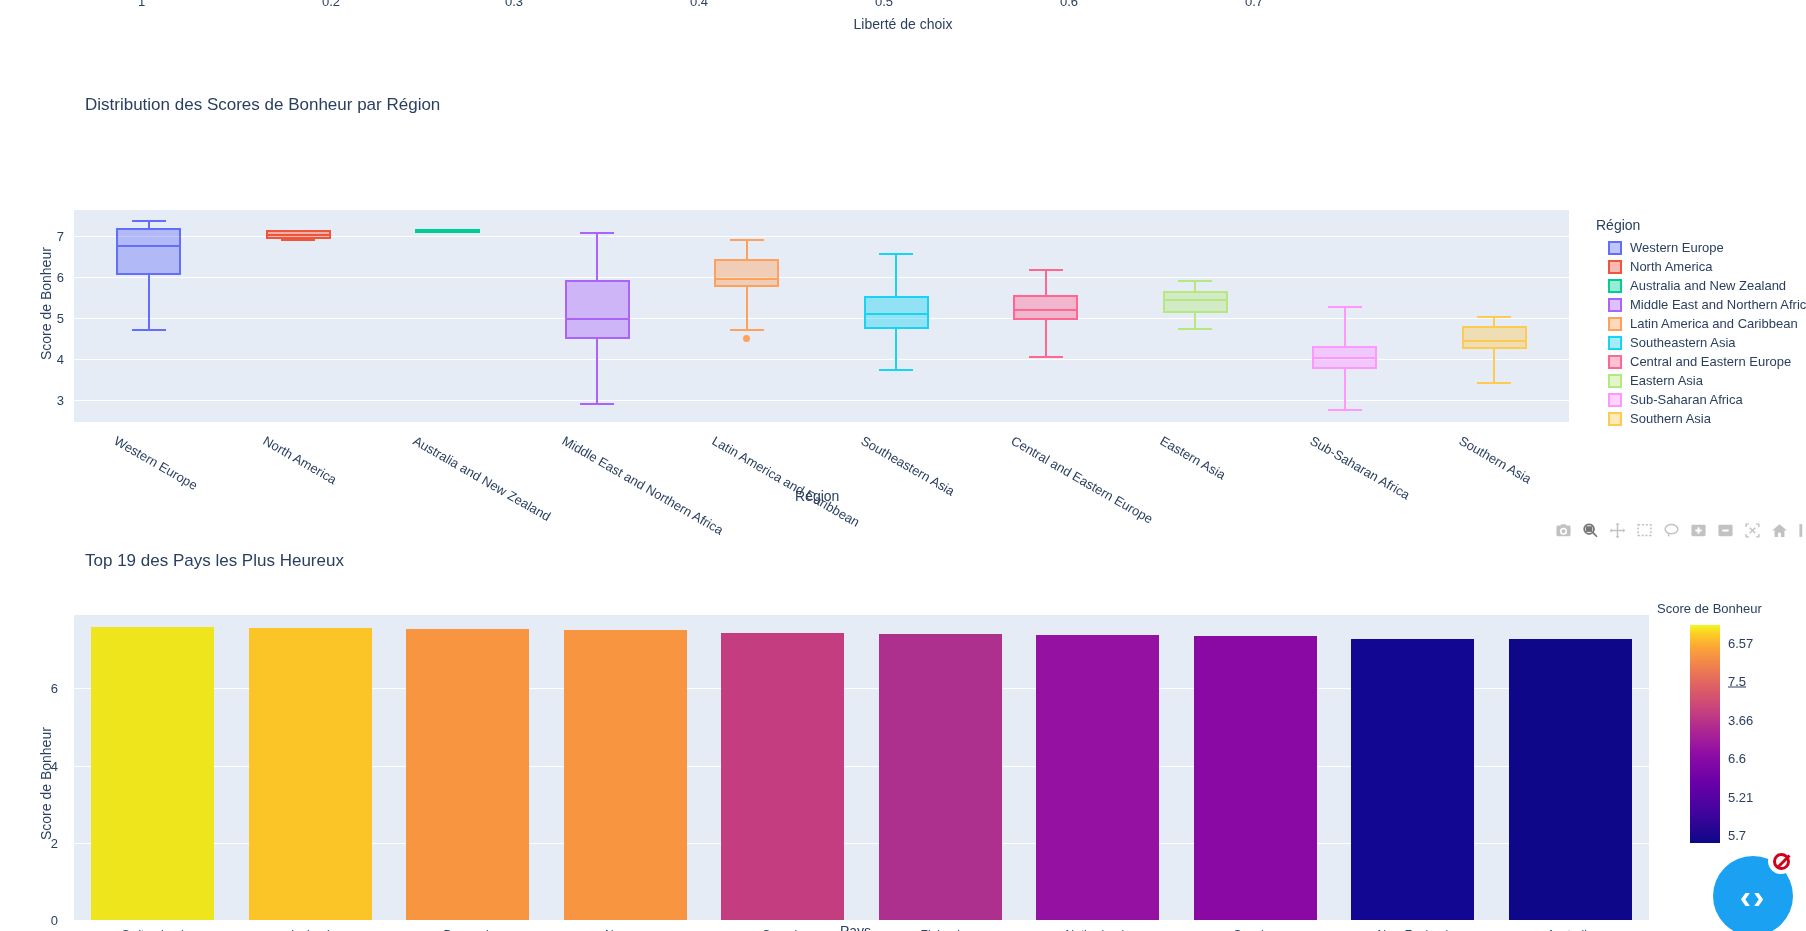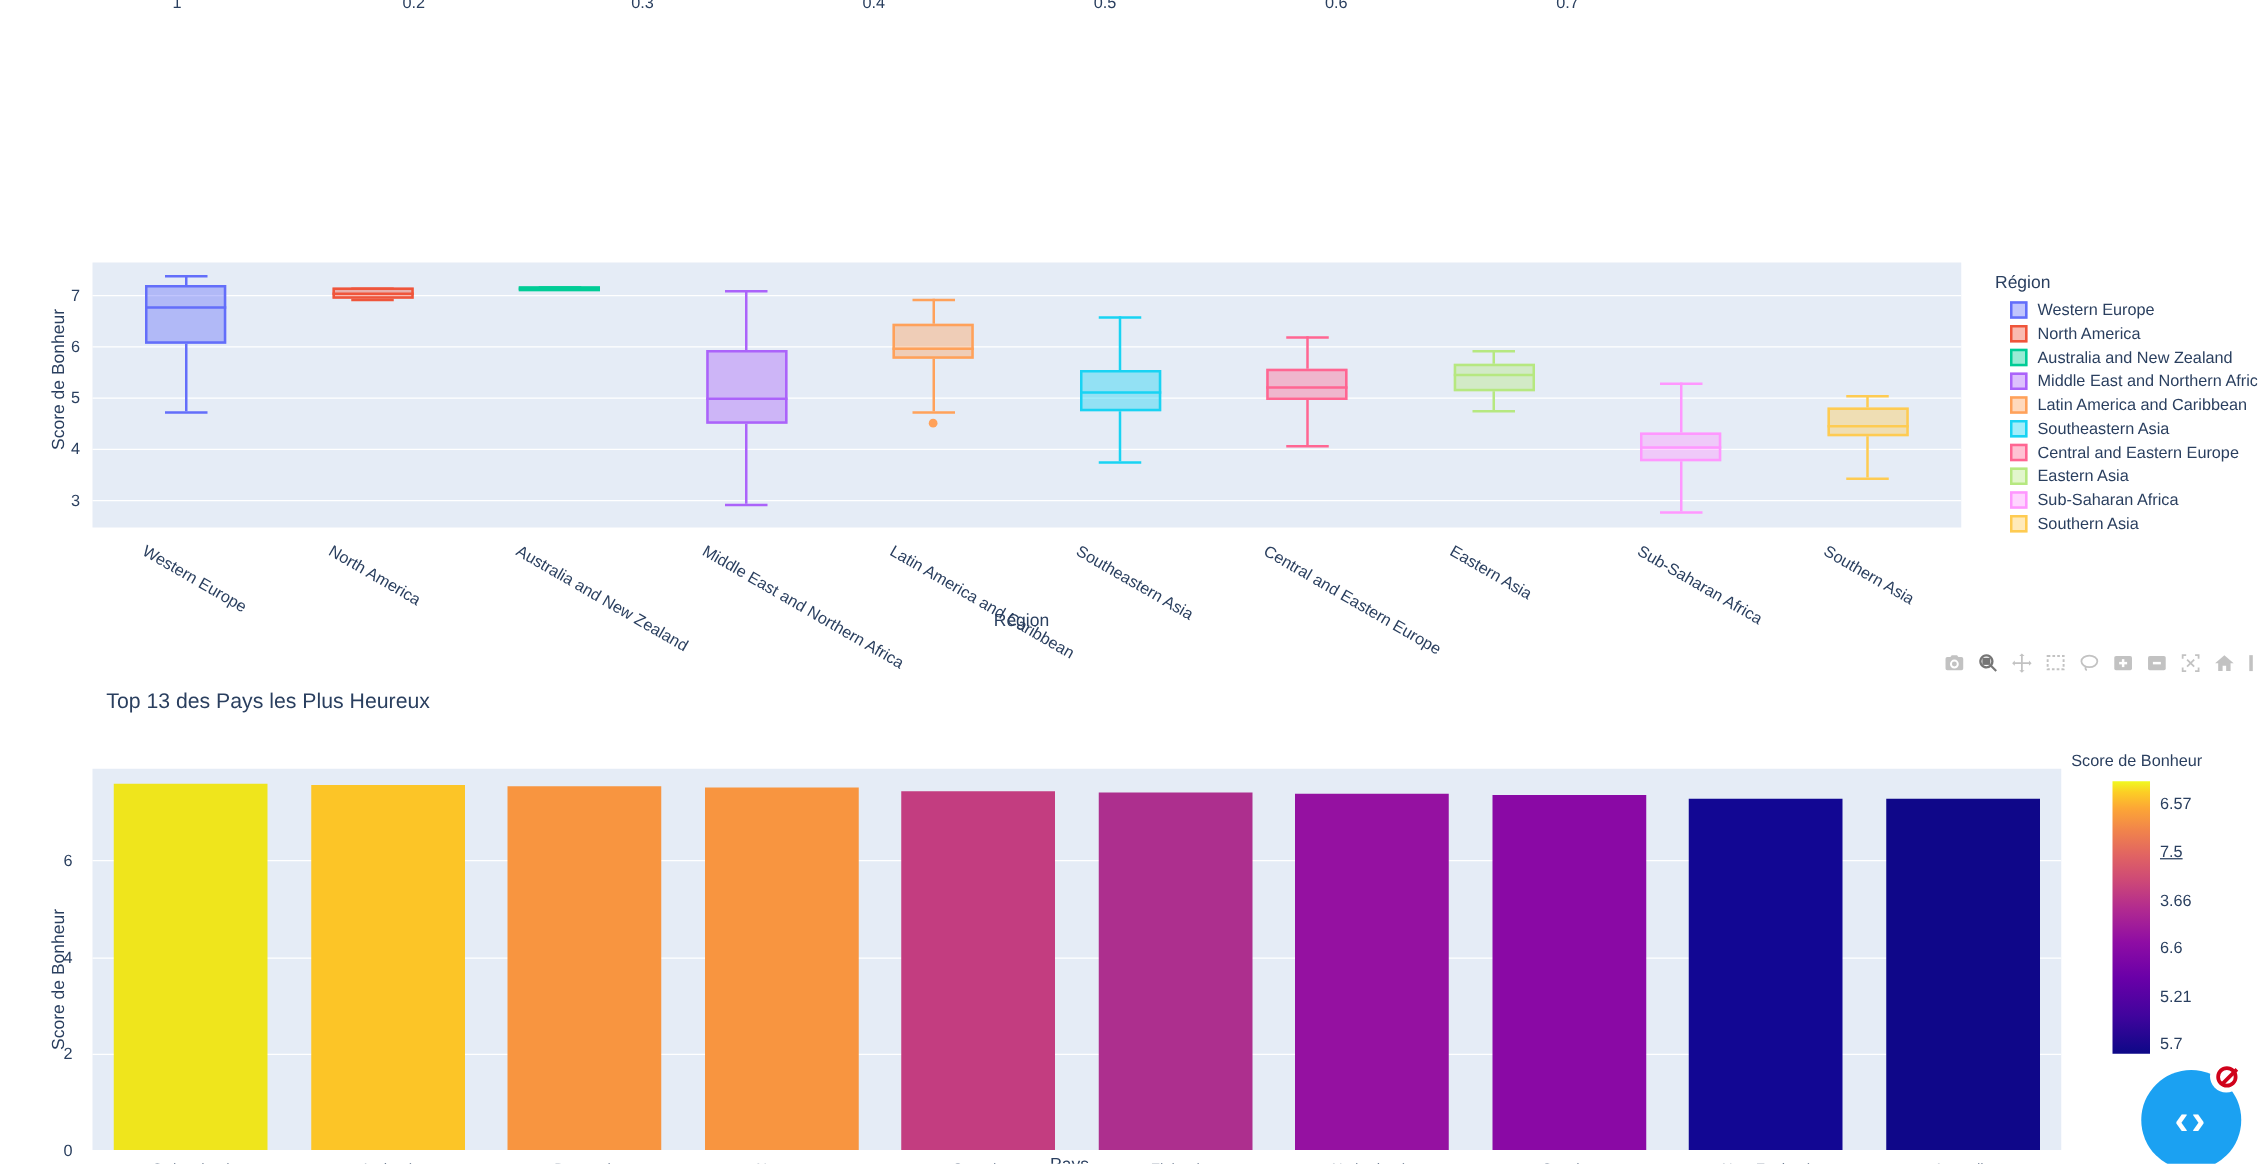--- a/index.html
+++ b/index.html
@@ -130,23 +130,25 @@
 <div class="page">
 
   <div id="topcrop">
     <div class="tk" style="left:138px;">1</div>
     <div class="tk" style="left:322px;">0.2</div>
     <div class="tk" style="left:505px;">0.3</div>
     <div class="tk" style="left:690px;">0.4</div>
     <div class="tk" style="left:875px;">0.5</div>
     <div class="tk" style="left:1060px;">0.6</div>
     <div class="tk" style="left:1245px;">0.7</div>
+    <div class="xlab">Liberté de choix</div>
   </div>
 
   <div id="boxpanel">
+    <div class="plot-title" id="boxtitle">Distribution des Scores de Bonheur par Région</div>
 
     <div class="ytitle-rot" style="left:38px; top:315px;">Score de Bonheur</div>
 
     <div id="boxplotarea">
       <div class="gridline" style="top:190px;"></div>
       <div class="gridline" style="top:149px;"></div>
       <div class="gridline" style="top:108px;"></div>
       <div class="gridline" style="top:67px;"></div>
       <div class="gridline" style="top:26px;"></div>
       <div id="boxes">
@@ -357,21 +359,21 @@
         </svg>
     </span>
     <span class="mb" style="width:5px;overflow:hidden;">
       <svg viewBox="0 0 24 24" width="17" height="17" fill="#444">
           <rect x="2" y="3" width="4" height="18"></rect>
         </svg>
     </span>
   </div>
 
   <div id="barpanel">
-    <div class="plot-title" id="bartitle">Top 13 des Pays les Plus Heureux</div>
+    <div class="plot-title" id="bartitle">Top 19 des Pays les Plus Heureux</div>
 
     <div class="ytitle-rot" style="left:38px; top:310px;">Score de Bonheur</div>
 
     <div id="barplotarea">
       <div id="bargrid">
           <div class="gridline" style="top: 227.785px;"></div>
           <div class="gridline" style="top: 150.57px;"></div>
           <div class="gridline" style="top: 73.3544px;"></div>
         </div>
       <div id="bars">

